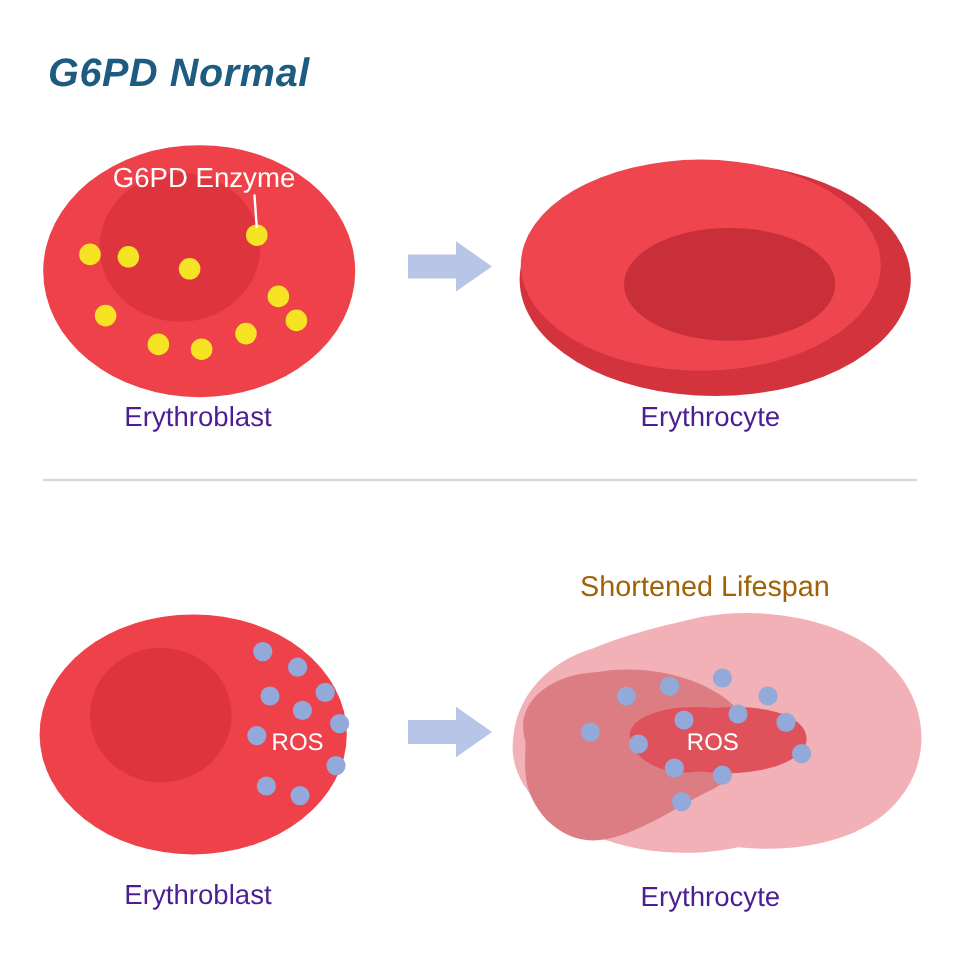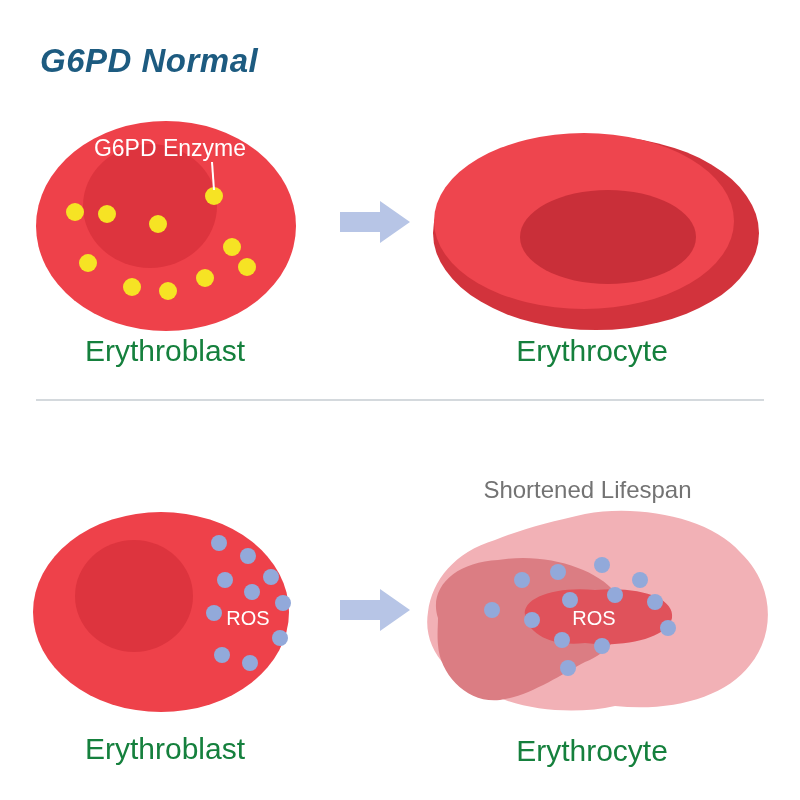--- a/index.html
+++ b/index.html
@@ -6,25 +6,25 @@
   .canvas{
     position:relative;width:800px;height:800px;background:#ffffff;overflow:hidden;
     font-family:"Liberation Sans",sans-serif;
     border-radius:24px;
   }
   .section-title{
     position:absolute;left:40px;font-size:33px;font-style:italic;font-weight:700;
     color:#1d5b80;letter-spacing:.5px;
   }
   .cell-label{
-    position:absolute;font-size:30px;color:#15803d;text-align:center;font-weight:400;
+    position:absolute;font-size:23px;color:#4c1d95;text-align:center;font-weight:400;
   }
   .lifespan-label{
     position:absolute;left:415px;top:476px;width:345px;text-align:center;
-    font-size:24px;color:#737373;
+    font-size:24px;color:#a16207;
   }
   .divider{
     position:absolute;left:36px;top:399px;width:728px;height:0;
     border-top:2px solid #d4d9dd;
   }
   svg{position:absolute;display:block;}
   .svg-text{font-family:"Liberation Sans",sans-serif;}
 </style>
 </head>
 <body>

